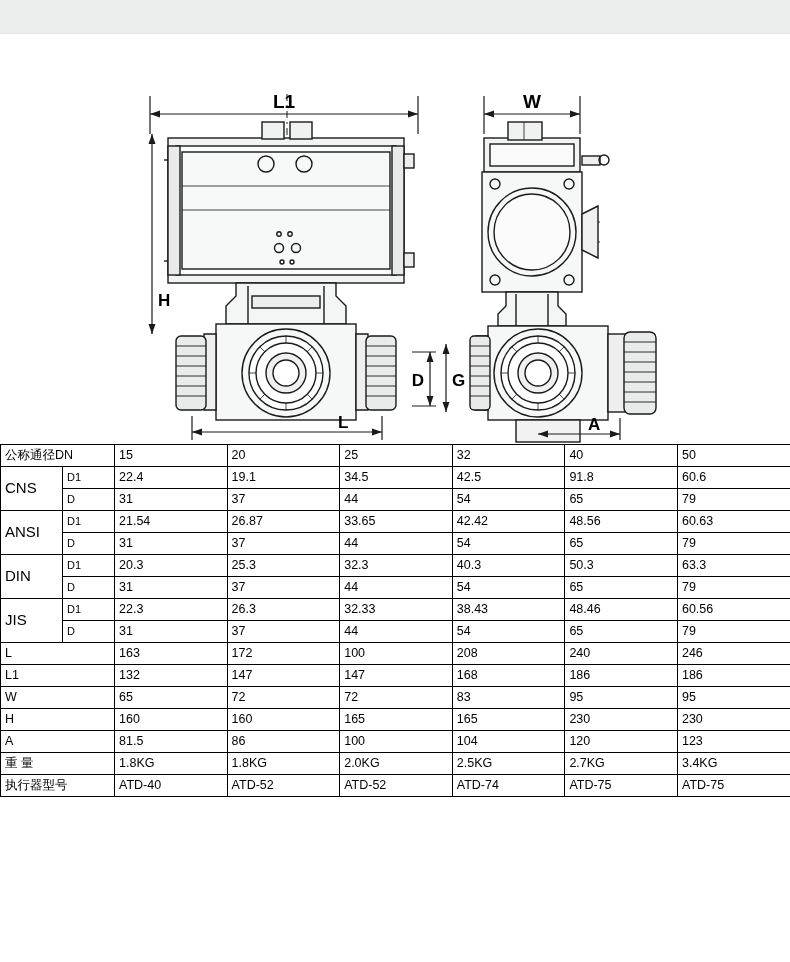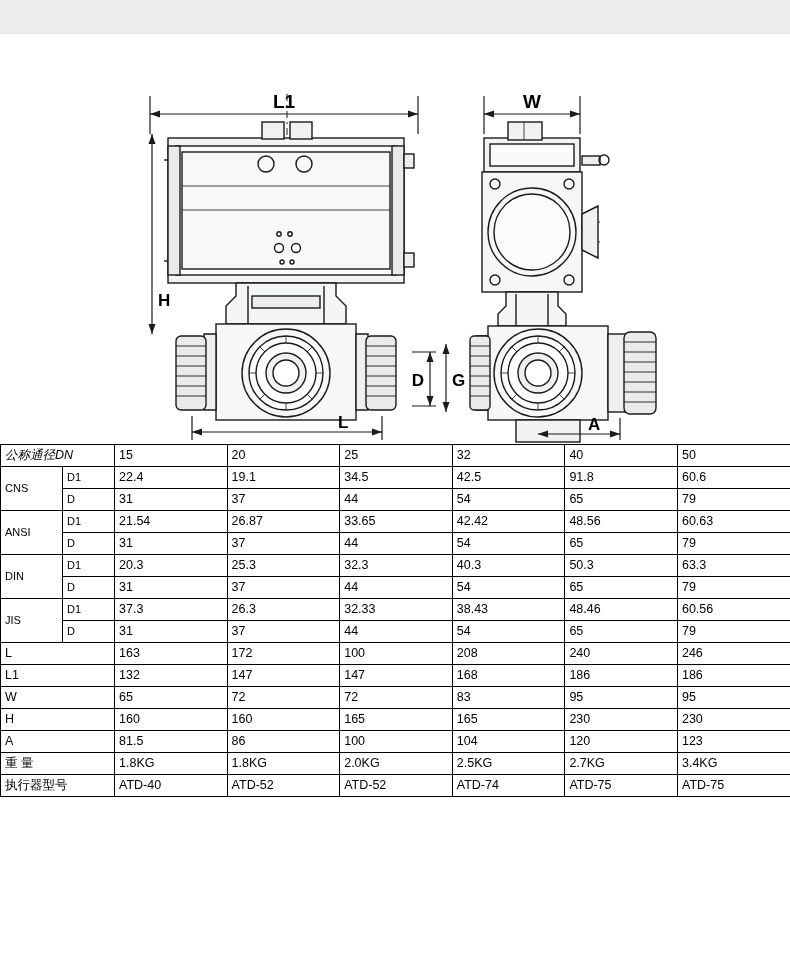--- a/index.html
+++ b/index.html
@@ -36,26 +36,26 @@
   table.spec td, table.spec th {
     border: 1px solid #000;
     padding: 3px 4px;
     text-align: left;
     vertical-align: middle;
     height: 22px;
     font-weight: normal;
     white-space: nowrap;
     overflow: hidden;
   }
-  .hdr-label { font-weight: bold; font-style: italic; }
+  .hdr-label { font-weight: bold; }
   .bold { font-weight: bold; }
   .std-name {
     font-weight: bold;
     text-align: left;
-    font-size: 11px;
+    font-size: 15px;
   }
   .sub-label {
     font-weight: bold;
     text-align: center;
     font-size: 11px;
   }
   col.c0 { width: 62px; }
   col.c1 { width: 52px; }
   col.cv { width: 112.6px; }
   .rowlabel-wide { font-weight: bold; }
@@ -347,21 +347,21 @@
       <td>37</td>
       <td>44</td>
       <td>54</td>
       <td>65</td>
       <td>79</td>
     </tr>
 
     <tr>
       <td class="std-name" rowspan="2">JIS</td>
       <td class="sub-label">D1</td>
-      <td>37.3</td>
+      <td>22.3</td>
       <td>26.3</td>
       <td>32.33</td>
       <td>38.43</td>
       <td>48.46</td>
       <td>60.56</td>
     </tr>
     <tr>
       <td class="sub-label">D</td>
       <td>31</td>
       <td>37</td>

